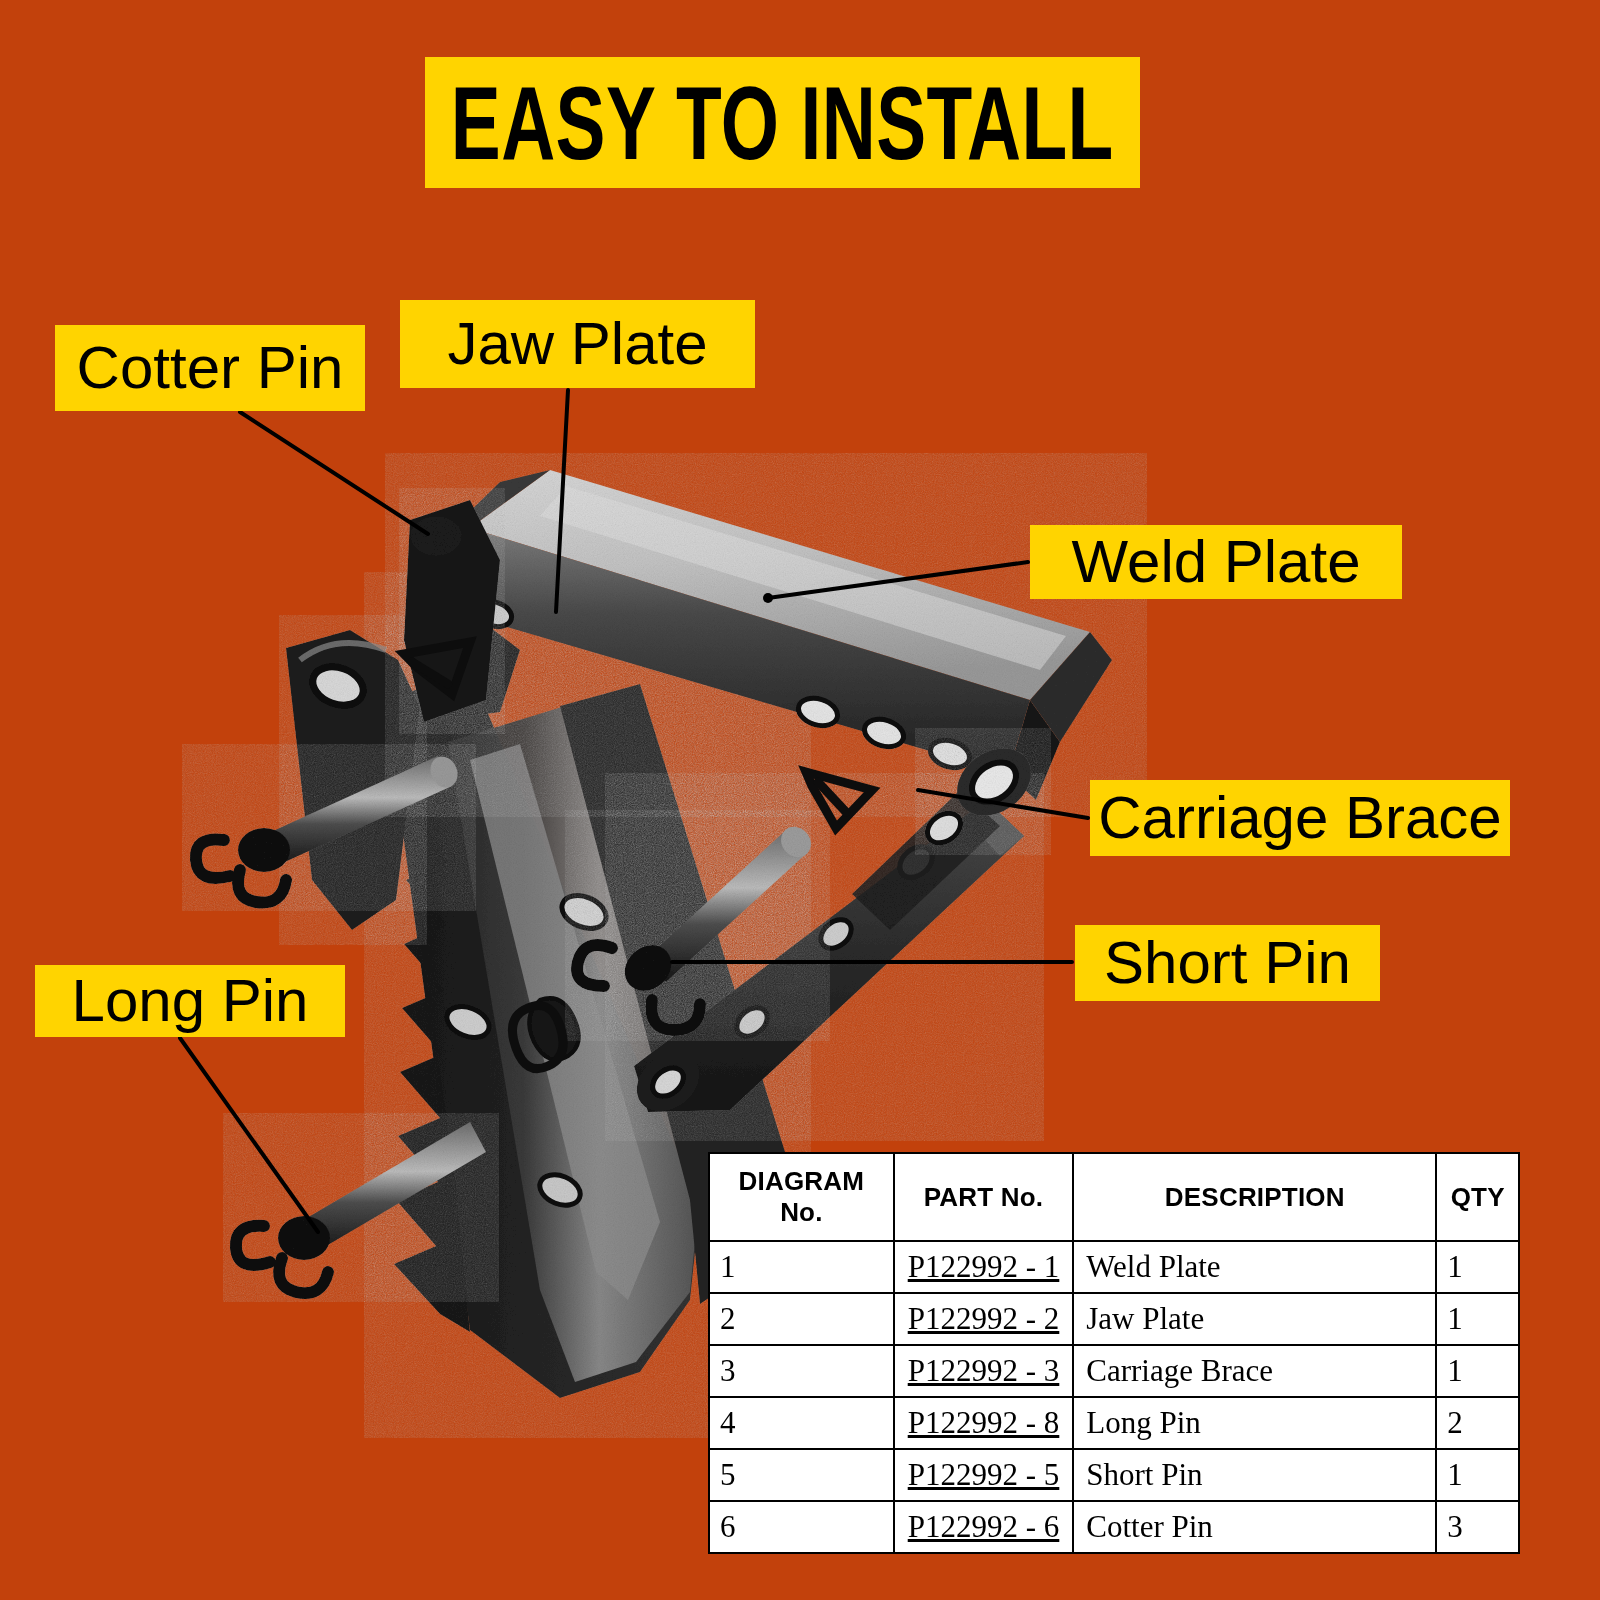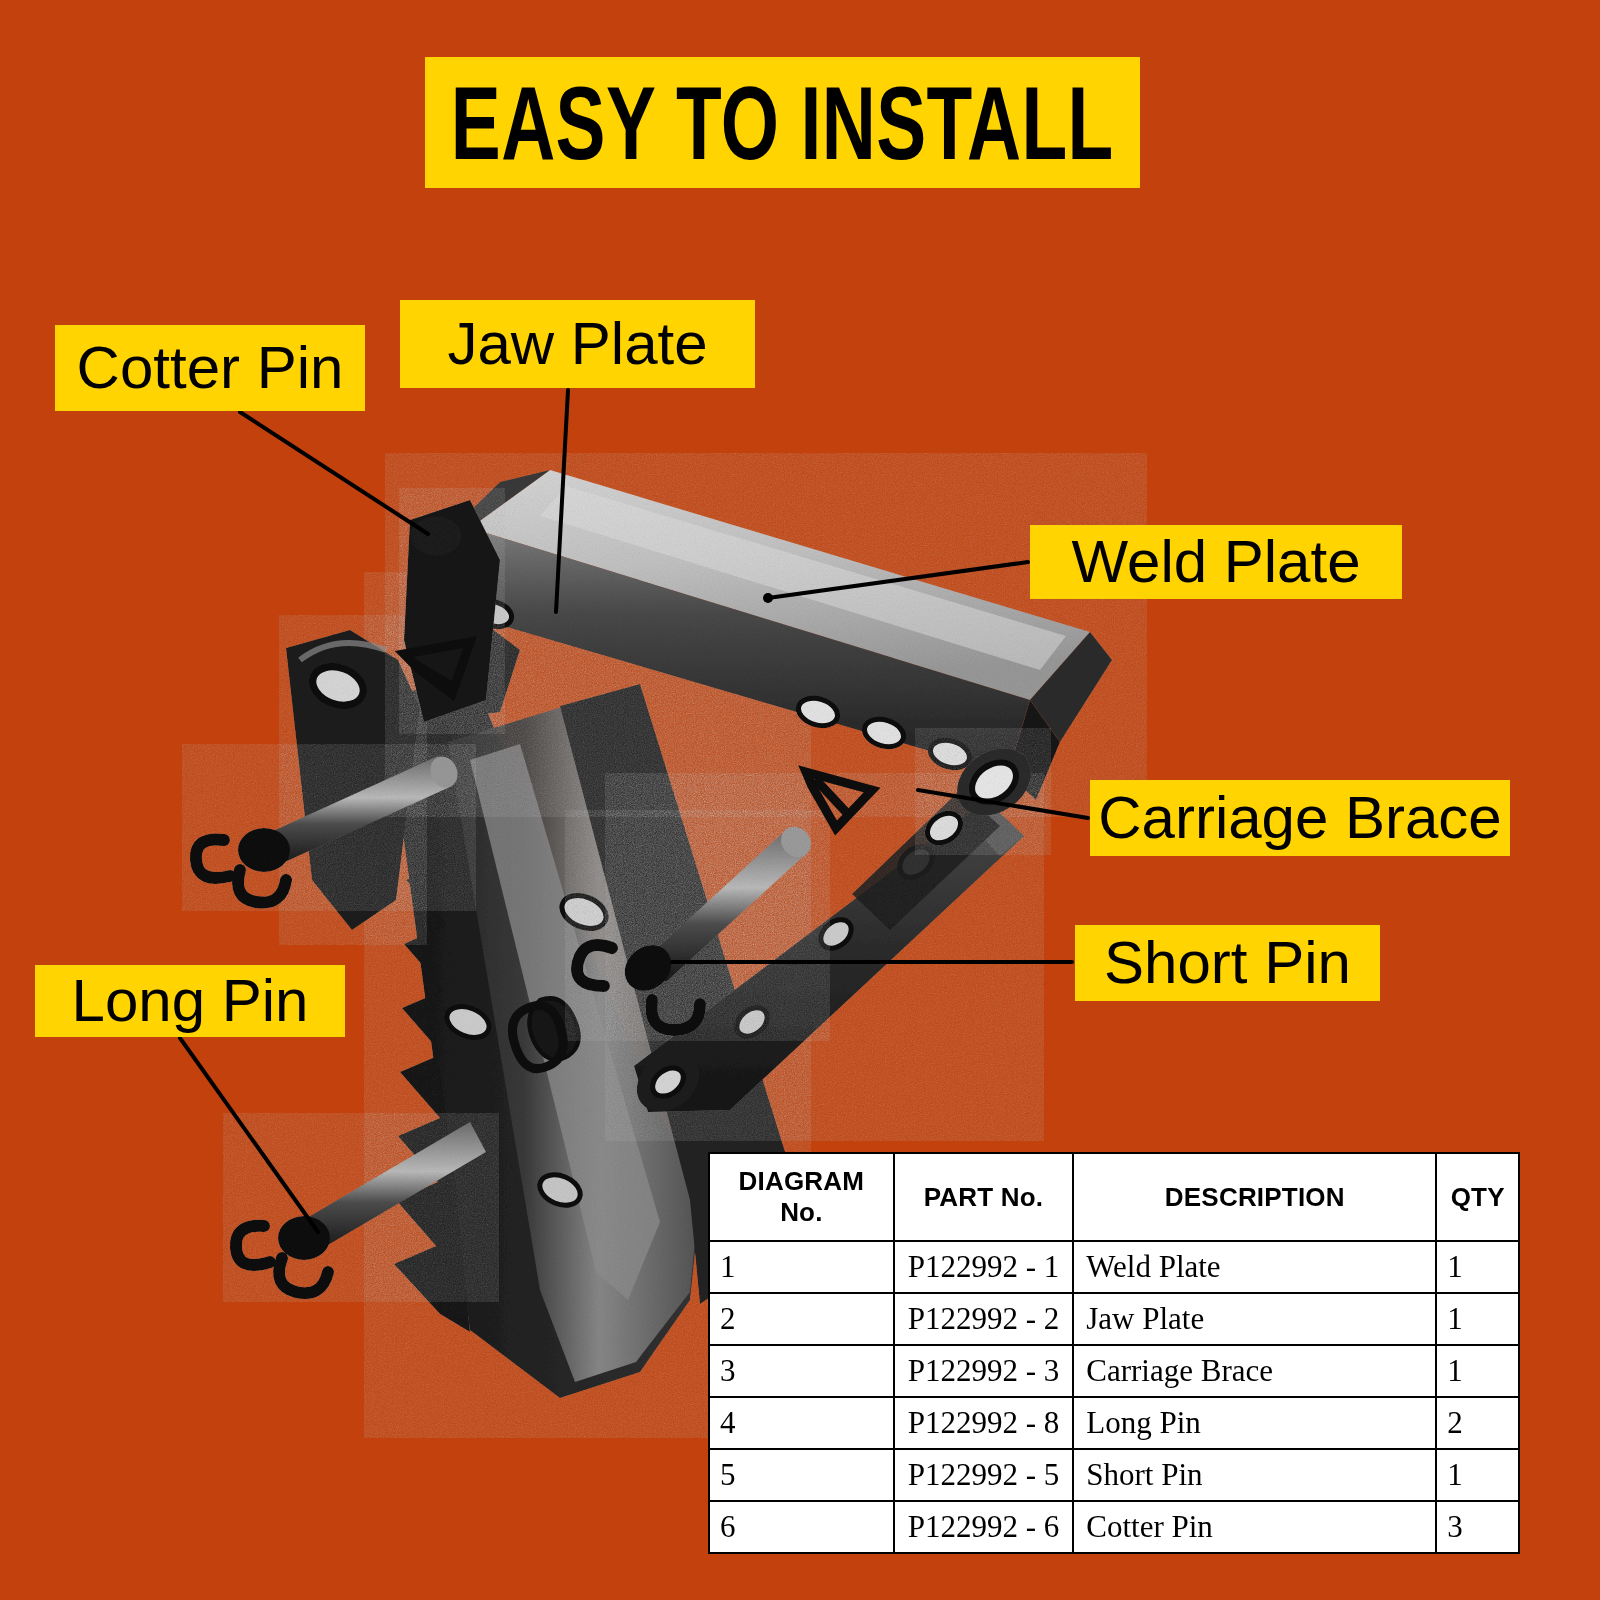--- a/index.html
+++ b/index.html
@@ -33,21 +33,21 @@
   
   #parts-table{position:absolute;left:708px;top:1152px;width:812px;
                border-collapse:collapse;background:#fff;}
   #parts-table td,#parts-table th{border:2px solid #000;padding:0;}
   #parts-table thead th{font-family:"Liberation Sans",sans-serif;
         font-weight:700;font-size:26px;text-align:center;height:86px;
         vertical-align:middle;letter-spacing:.2px;}
   #parts-table tbody td{font-family:"Liberation Serif",serif;
         font-size:31px;height:50px;vertical-align:middle;}
   .c-diag{width:180px;padding-left:10px !important;}
-  .c-part{width:186px;text-align:center;}
+  .c-part{width:186px;text-align:center;text-decoration:underline;}
   .c-desc{width:372px;padding-left:12px !important;}
   .c-qty {width:74px;padding-left:10px !important;}
   .hdr-diag{width:180px;}
   .hdr-part{width:186px;}
   .hdr-desc{width:372px;border-radius:32px;}
   .hdr-qty {width:74px;}
   .hdr-2line{display:block;line-height:1.18;}
 </style>
 </head>
 <body>

